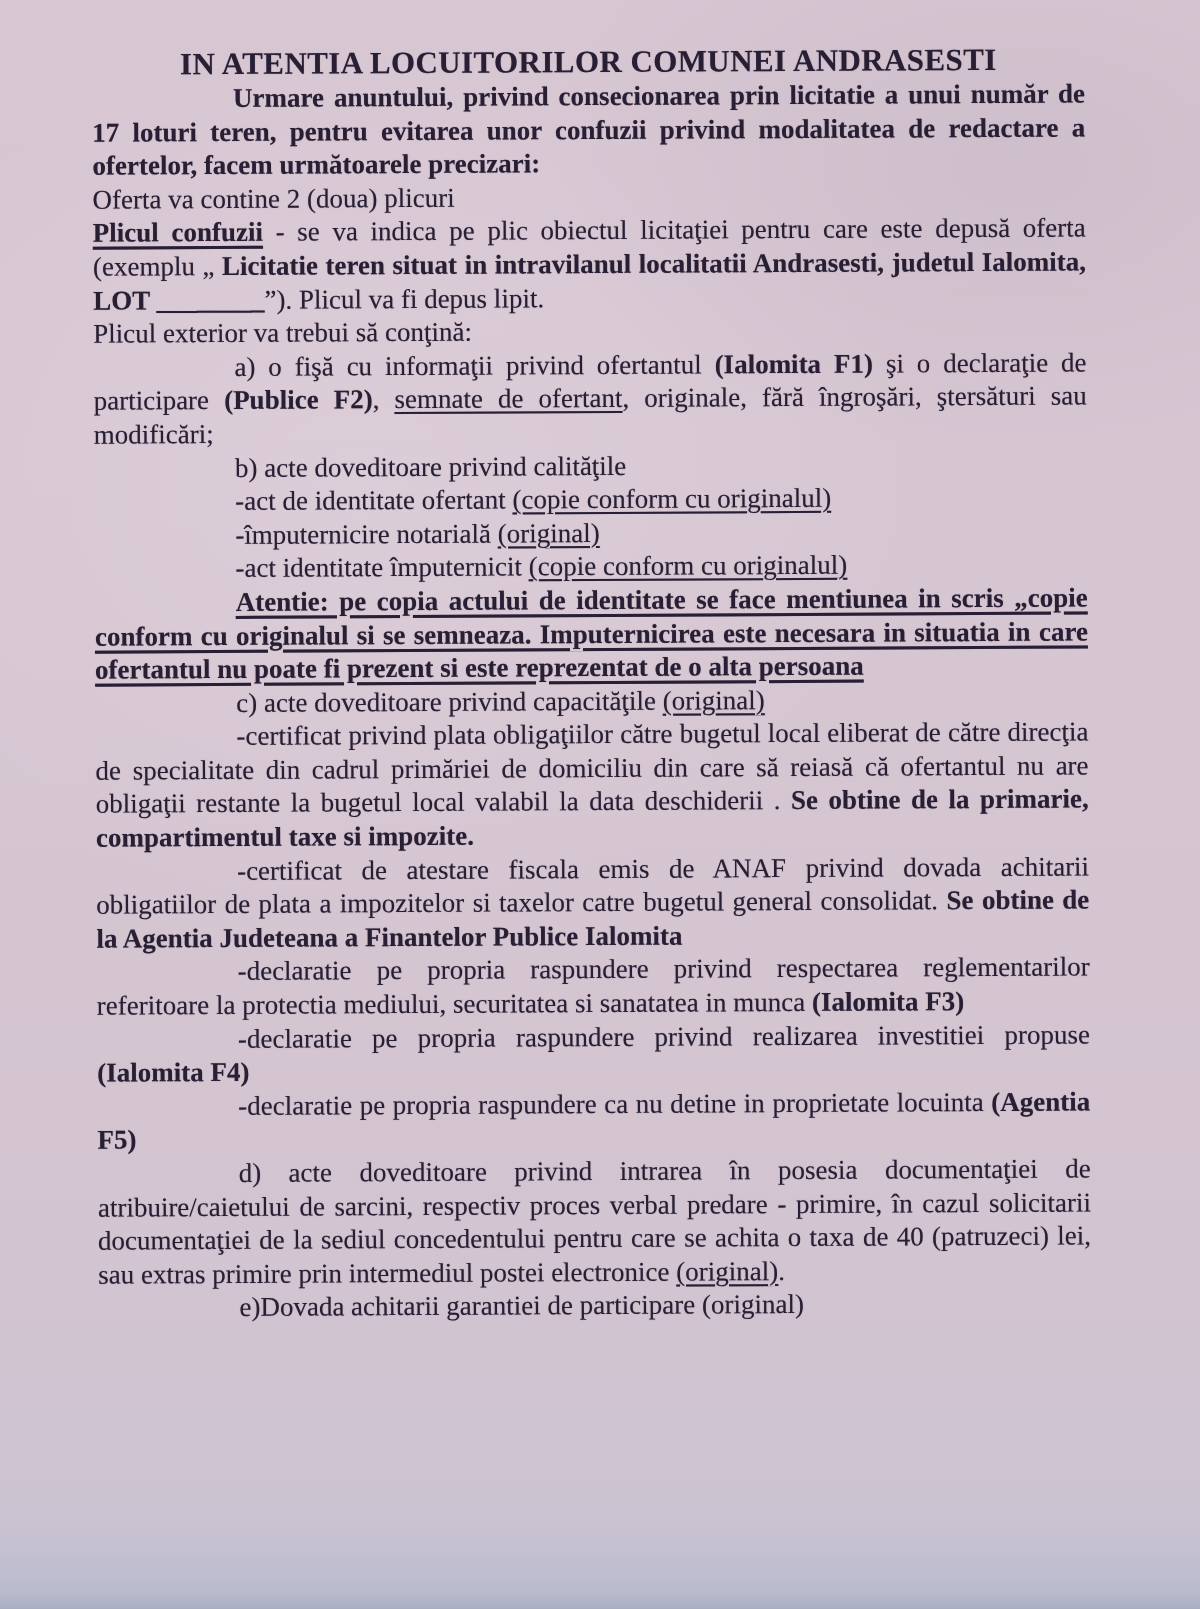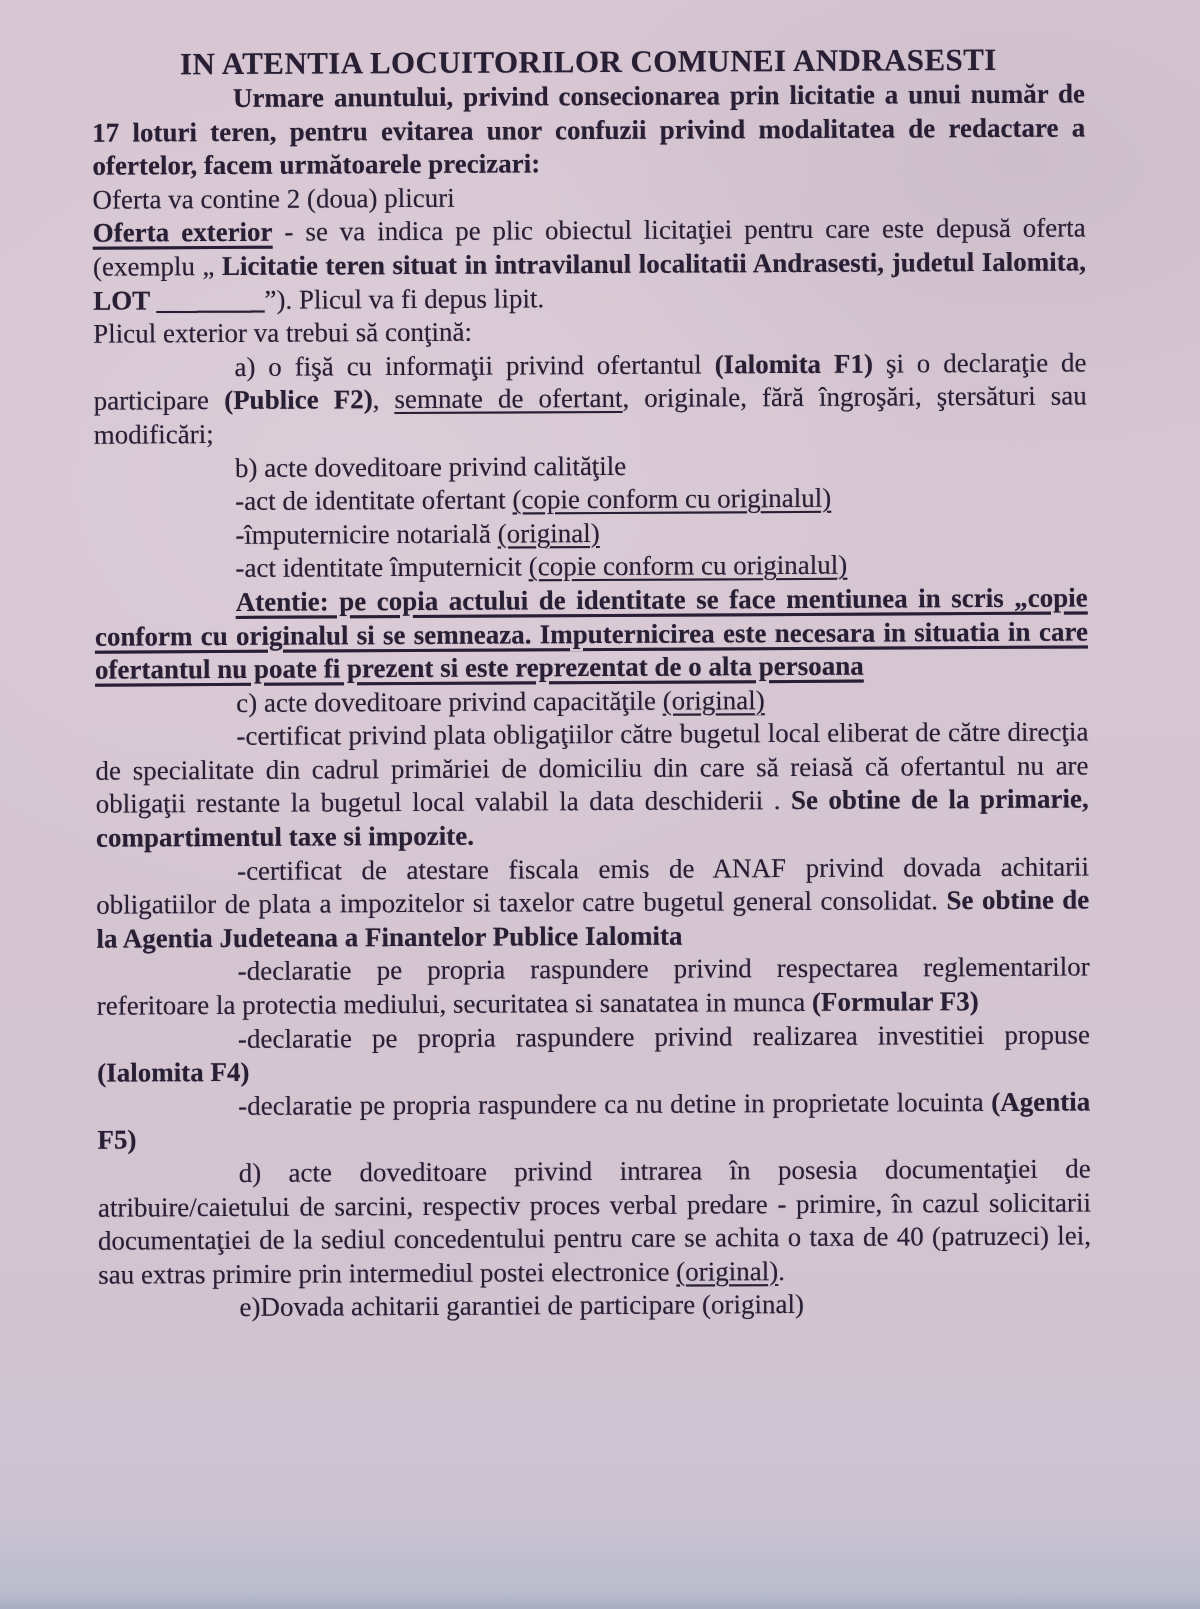--- a/index.html
+++ b/index.html
@@ -51,21 +51,21 @@
 
 <div class="page">
   <div class="content">
 
     <h1 class="doc-title">IN ATENTIA LOCUITORILOR COMUNEI ANDRASESTI</h1>
 
     <p class="para intro ind gap-title"><span>Urmare anuntului, privind consecionarea prin licitatie a unui număr de 17 loturi teren, pentru evitarea unor confuzii privind modalitatea de redactare a ofertelor, facem următoarele precizari:</span></p>
 
     <p class="para gap-section"><span>Oferta va contine 2 (doua) plicuri</span></p>
 
-    <p class="para gap-block"><span class="bu">Oferta exterior</span><span> - se va indica pe plic obiectul licitaţiei pentru care este depusă oferta (exemplu „ </span><span class="b">Licitatie teren situat in intravilanul localitatii Andrasesti, judetul Ialomita, LOT </span><span class="b">________</span><span>”). Plicul va fi depus lipit.</span></p>
+    <p class="para gap-block"><span class="bu">Plicul confuzii</span><span> - se va indica pe plic obiectul licitaţiei pentru care este depusă oferta (exemplu „ </span><span class="b">Licitatie teren situat in intravilanul localitatii Andrasesti, judetul Ialomita, LOT </span><span class="b">________</span><span>”). Plicul va fi depus lipit.</span></p>
 
     <p class="para"><span>Plicul exterior va trebui să conţină:</span></p>
 
     <p class="para ind"><span>a) o fişă cu informaţii privind ofertantul </span><span class="b">(Ialomita F1)</span><span> şi o declaraţie de participare </span><span class="b">(Publice F2)</span><span>, </span><span class="u">semnate de ofertant</span><span>, originale, fără îngroşări, ştersături sau modificări;</span></p>
 
     <p class="para ind"><span>b) acte doveditoare privind calităţile</span></p>
 
     <p class="para ind"><span>-act de identitate ofertant </span><span class="u">(copie conform cu originalul)</span></p>
 
     <p class="para ind"><span>-împuternicire notarială </span><span class="u">(original)</span></p>
@@ -73,21 +73,21 @@
     <p class="para ind"><span>-act identitate împuternicit </span><span class="u">(copie conform cu originalul)</span></p>
 
     <p class="para ind"><span class="bu">Atentie: pe copia actului de identitate se face mentiunea in scris „copie conform cu originalul si se semneaza. Imputernicirea este necesara in situatia in care ofertantul nu poate fi prezent si este reprezentat de o alta persoana</span></p>
 
     <p class="para ind"><span>c) acte doveditoare privind capacităţile </span><span class="u">(original)</span></p>
 
     <p class="para ind"><span>-certificat privind plata obligaţiilor către bugetul local eliberat de către direcţia de specialitate din cadrul primăriei de domiciliu din care să reiasă că ofertantul nu are obligaţii restante la bugetul local valabil la data deschiderii . </span><span class="b">Se obtine de la primarie, compartimentul taxe si impozite.</span></p>
 
     <p class="para ind"><span>-certificat de atestare fiscala emis de ANAF privind dovada achitarii obligatiilor de plata a impozitelor si taxelor catre bugetul general consolidat. </span><span class="b">Se obtine de la Agentia Judeteana a Finantelor Publice Ialomita</span></p>
 
-    <p class="para ind"><span>-declaratie pe propria raspundere privind respectarea reglementarilor referitoare la protectia mediului, securitatea si sanatatea in munca </span><span class="b">(Formular F3)</span></p>
+    <p class="para ind"><span>-declaratie pe propria raspundere privind respectarea reglementarilor referitoare la protectia mediului, securitatea si sanatatea in munca </span><span class="b">(Ialomita F3)</span></p>
 
     <p class="para ind"><span>-declaratie pe propria raspundere privind  realizarea investitiei propuse </span><span class="b">(Ialomita F4)</span></p>
 
     <p class="para ind"><span>-declaratie pe propria raspundere ca nu detine in proprietate locuinta </span><span class="b">(Agentia F5)</span></p>
 
     <p class="para ind"><span>d)  acte doveditoare privind intrarea în posesia documentaţiei de atribuire/caietului de sarcini, respectiv proces verbal predare - primire, în cazul solicitarii documentaţiei de la sediul concedentului pentru care se achita o taxa de 40 (patruzeci) lei, sau extras primire prin intermediul postei electronice </span><span class="u">(original)</span><span>.</span></p>
 
     <p class="para ind"><span>e)Dovada achitarii garantiei de participare (original)</span></p>
 
   </div>

